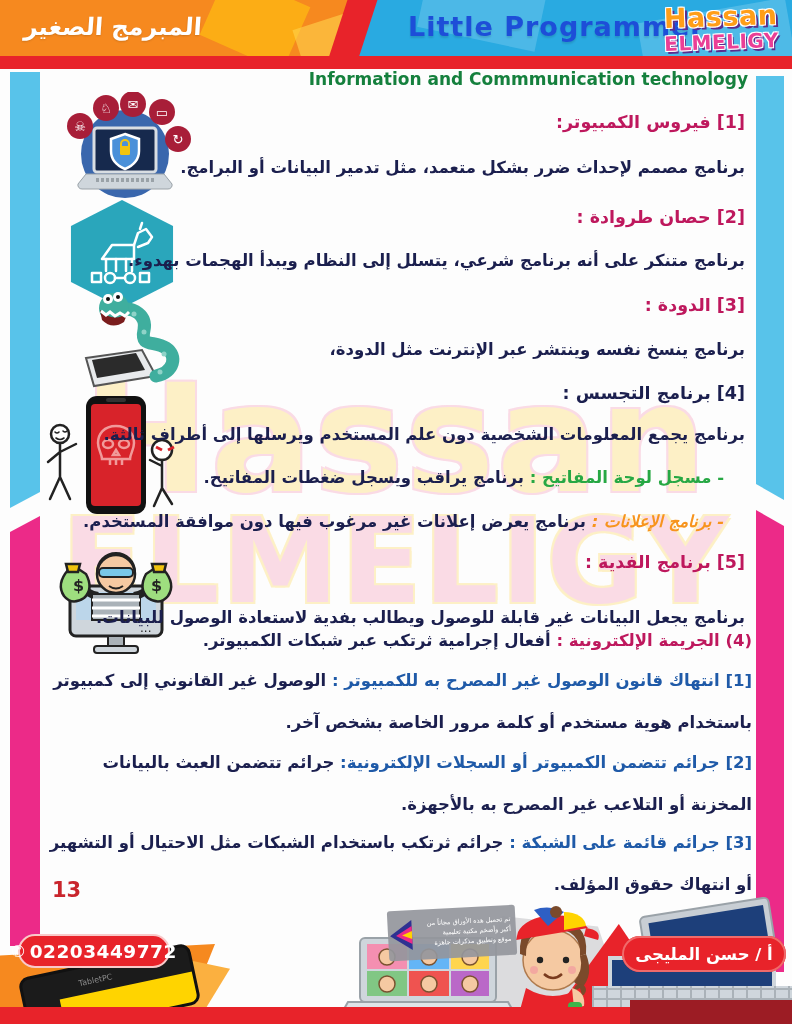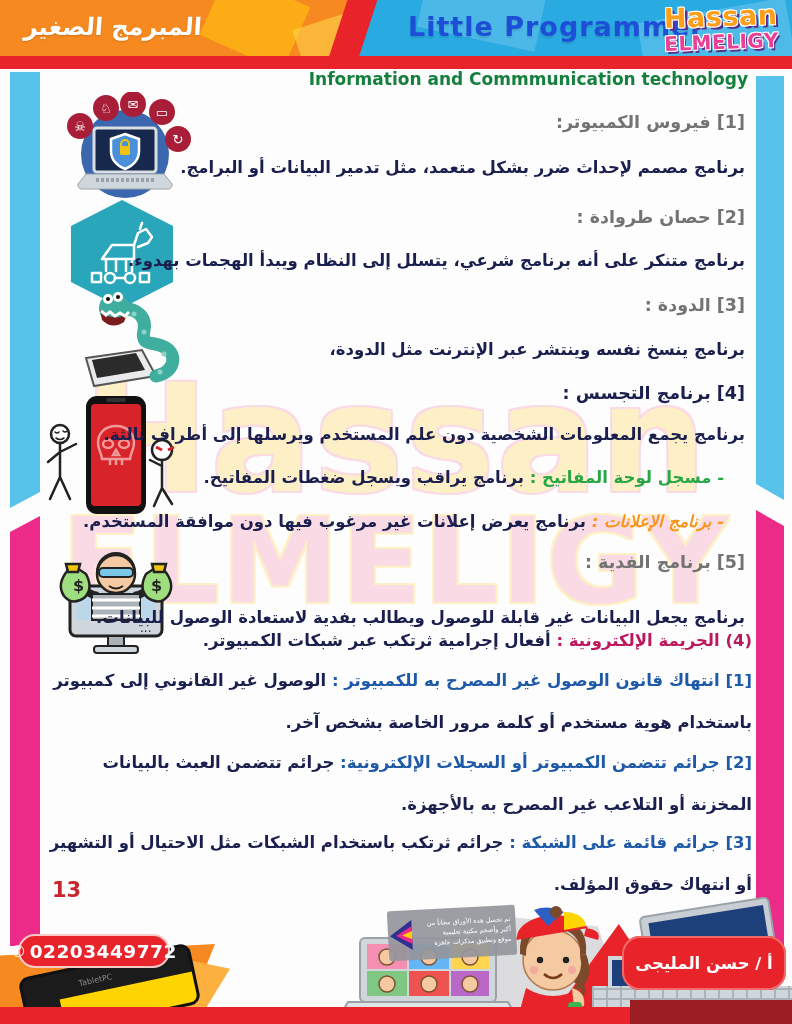--- a/index.html
+++ b/index.html
@@ -42,21 +42,21 @@
   .bar-pink-r { right:8px; top:510px; width:28px; height:462px; background:#ec2a88;
     clip-path:polygon(0 0,100% 16px,100% 100%,0 100%); }
 
   
   .wm { position:absolute; left:0; width:792px; text-align:center; font-weight:900; opacity:.30; z-index:1; letter-spacing:2px; }
   .wm1 { top:352px; font-size:150px; color:#ffd54a; text-shadow:-2px -2px 0 #f48fb1,2px -2px 0 #f48fb1,-2px 2px 0 #f48fb1,2px 2px 0 #f48fb1; }
   .wm2 { top:492px; font-size:118px; color:#f48fb1; text-shadow:-2px -2px 0 #ffd54a,2px -2px 0 #ffd54a,-2px 2px 0 #ffd54a,2px 2px 0 #ffd54a; }
 
   
   .txt { position:absolute; direction:rtl; z-index:5; color:#1b1f4e; font-weight:700; }
-  .sec-title { right:47px; font-size:17.5px; font-weight:800; color:#737373; }
+  .sec-title { right:47px; font-size:17.5px; font-weight:800; color:#be185d; }
   .sec-title.navy { color:#1b1f4e; }
   .sec-body { right:47px; font-size:16.5px; }
   .sub-line { right:68px; font-size:16.5px; }
   .lbl-green { color:#27a844; font-weight:800; }
   .lbl-orange { color:#f7941d; font-weight:800;font-style:italic; }
   .crime { right:40px; width:714px; font-size:16.5px; line-height:42px; text-align:right; }
   .lbl-red { color:#be185d; font-weight:800; }
   .lbl-blue { color:#1f5aa8; font-weight:800; }
   .pagenum { position:absolute; left:52px; top:878px; color:#c9252c; font-size:21px; font-weight:800; z-index:5; }
 
@@ -87,21 +87,21 @@
     transform:rotate(-3deg); border-radius:3px; display:flex; align-items:center; z-index:12; }
   .note-banner .txts { direction:rtl; color:#fff; font-size:6.5px; line-height:1.5; text-align:right; flex:1; padding:0 5px; }
   .note-banner svg { flex:0 0 26px; }
   .lap-right-a { position:absolute; left:642px; top:6px; width:132px; height:58px; background:#c8ced4; border-radius:6px;
     transform:rotate(-9deg); border:2px solid #9aa2a8; overflow:hidden; }
   .lap-right-a .scr { position:absolute; left:7px; top:6px; width:116px; height:44px; background:#1d3f7a; }
   .lap-right-b { position:absolute; left:592px; top:56px; width:200px; height:64px; }
   .lap-right-b .scr { position:absolute; left:16px; top:0; width:168px; height:30px; background:#1d3f7a; border:4px solid #cfd6dc; border-bottom:none; }
   .lap-right-b .kb { position:absolute; left:0; top:30px; width:200px; height:34px; background:#cfd6dc;
     background-image:repeating-linear-gradient(90deg,#aab2b8 0 2px,transparent 2px 14px),repeating-linear-gradient(0deg,#aab2b8 0 2px,transparent 2px 10px); }
-  .name-banner { position:absolute; left:622px; top:36px; width:164px; height:54px; background:#e8232a; border-radius:18px;
+  .name-banner { position:absolute; left:622px; top:36px; width:164px; height:36px; background:#e8232a; border-radius:18px;
     display:flex; align-items:center; justify-content:center; color:#fff; font-size:16.5px; font-weight:800;
     direction:rtl; z-index:13; box-shadow:inset 0 0 0 2px #f06a6a; }
   .kids-laptop { position:absolute; left:338px; top:36px; }
   .girl { position:absolute; left:468px; top:2px; z-index:11; }
   .strip-btm { position:absolute; left:0; top:1007px; width:792px; height:17px; background:#e8232a; z-index:14; }
   .block-btm-r { position:absolute; left:630px; top:1000px; width:162px; height:24px; background:#9c1c24; z-index:15; }
 </style>
 </head>
 <body>
 

